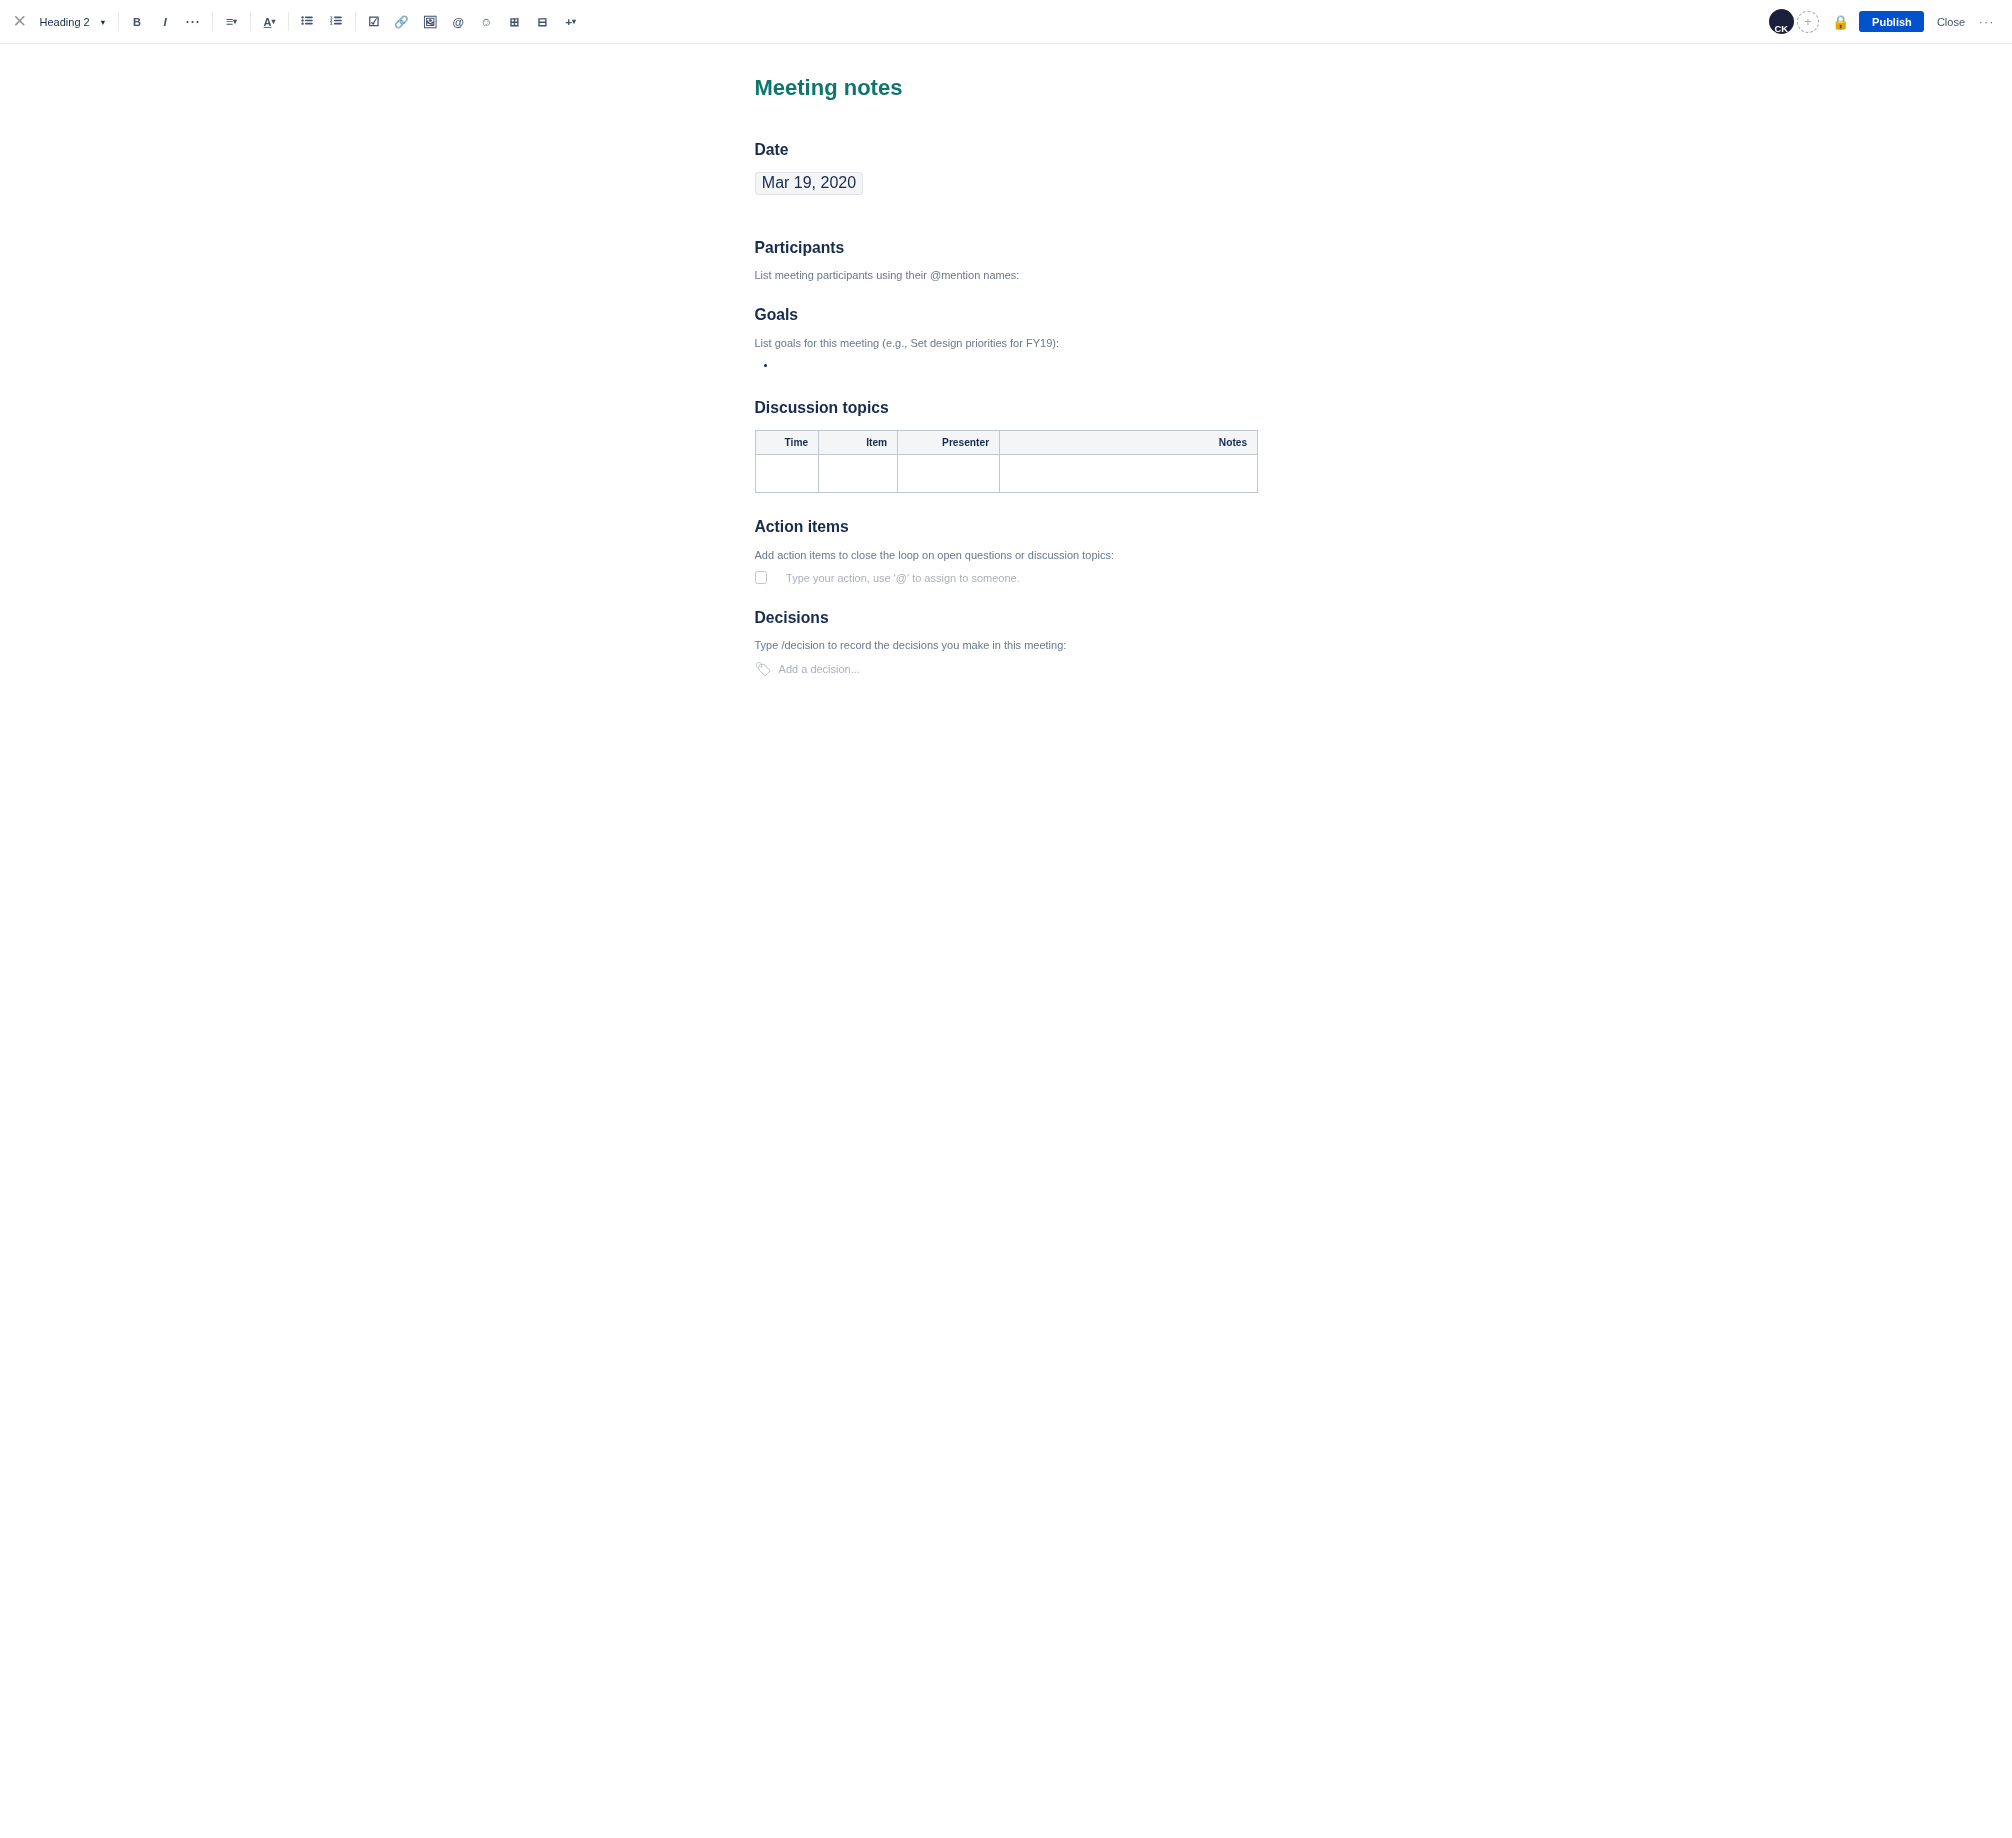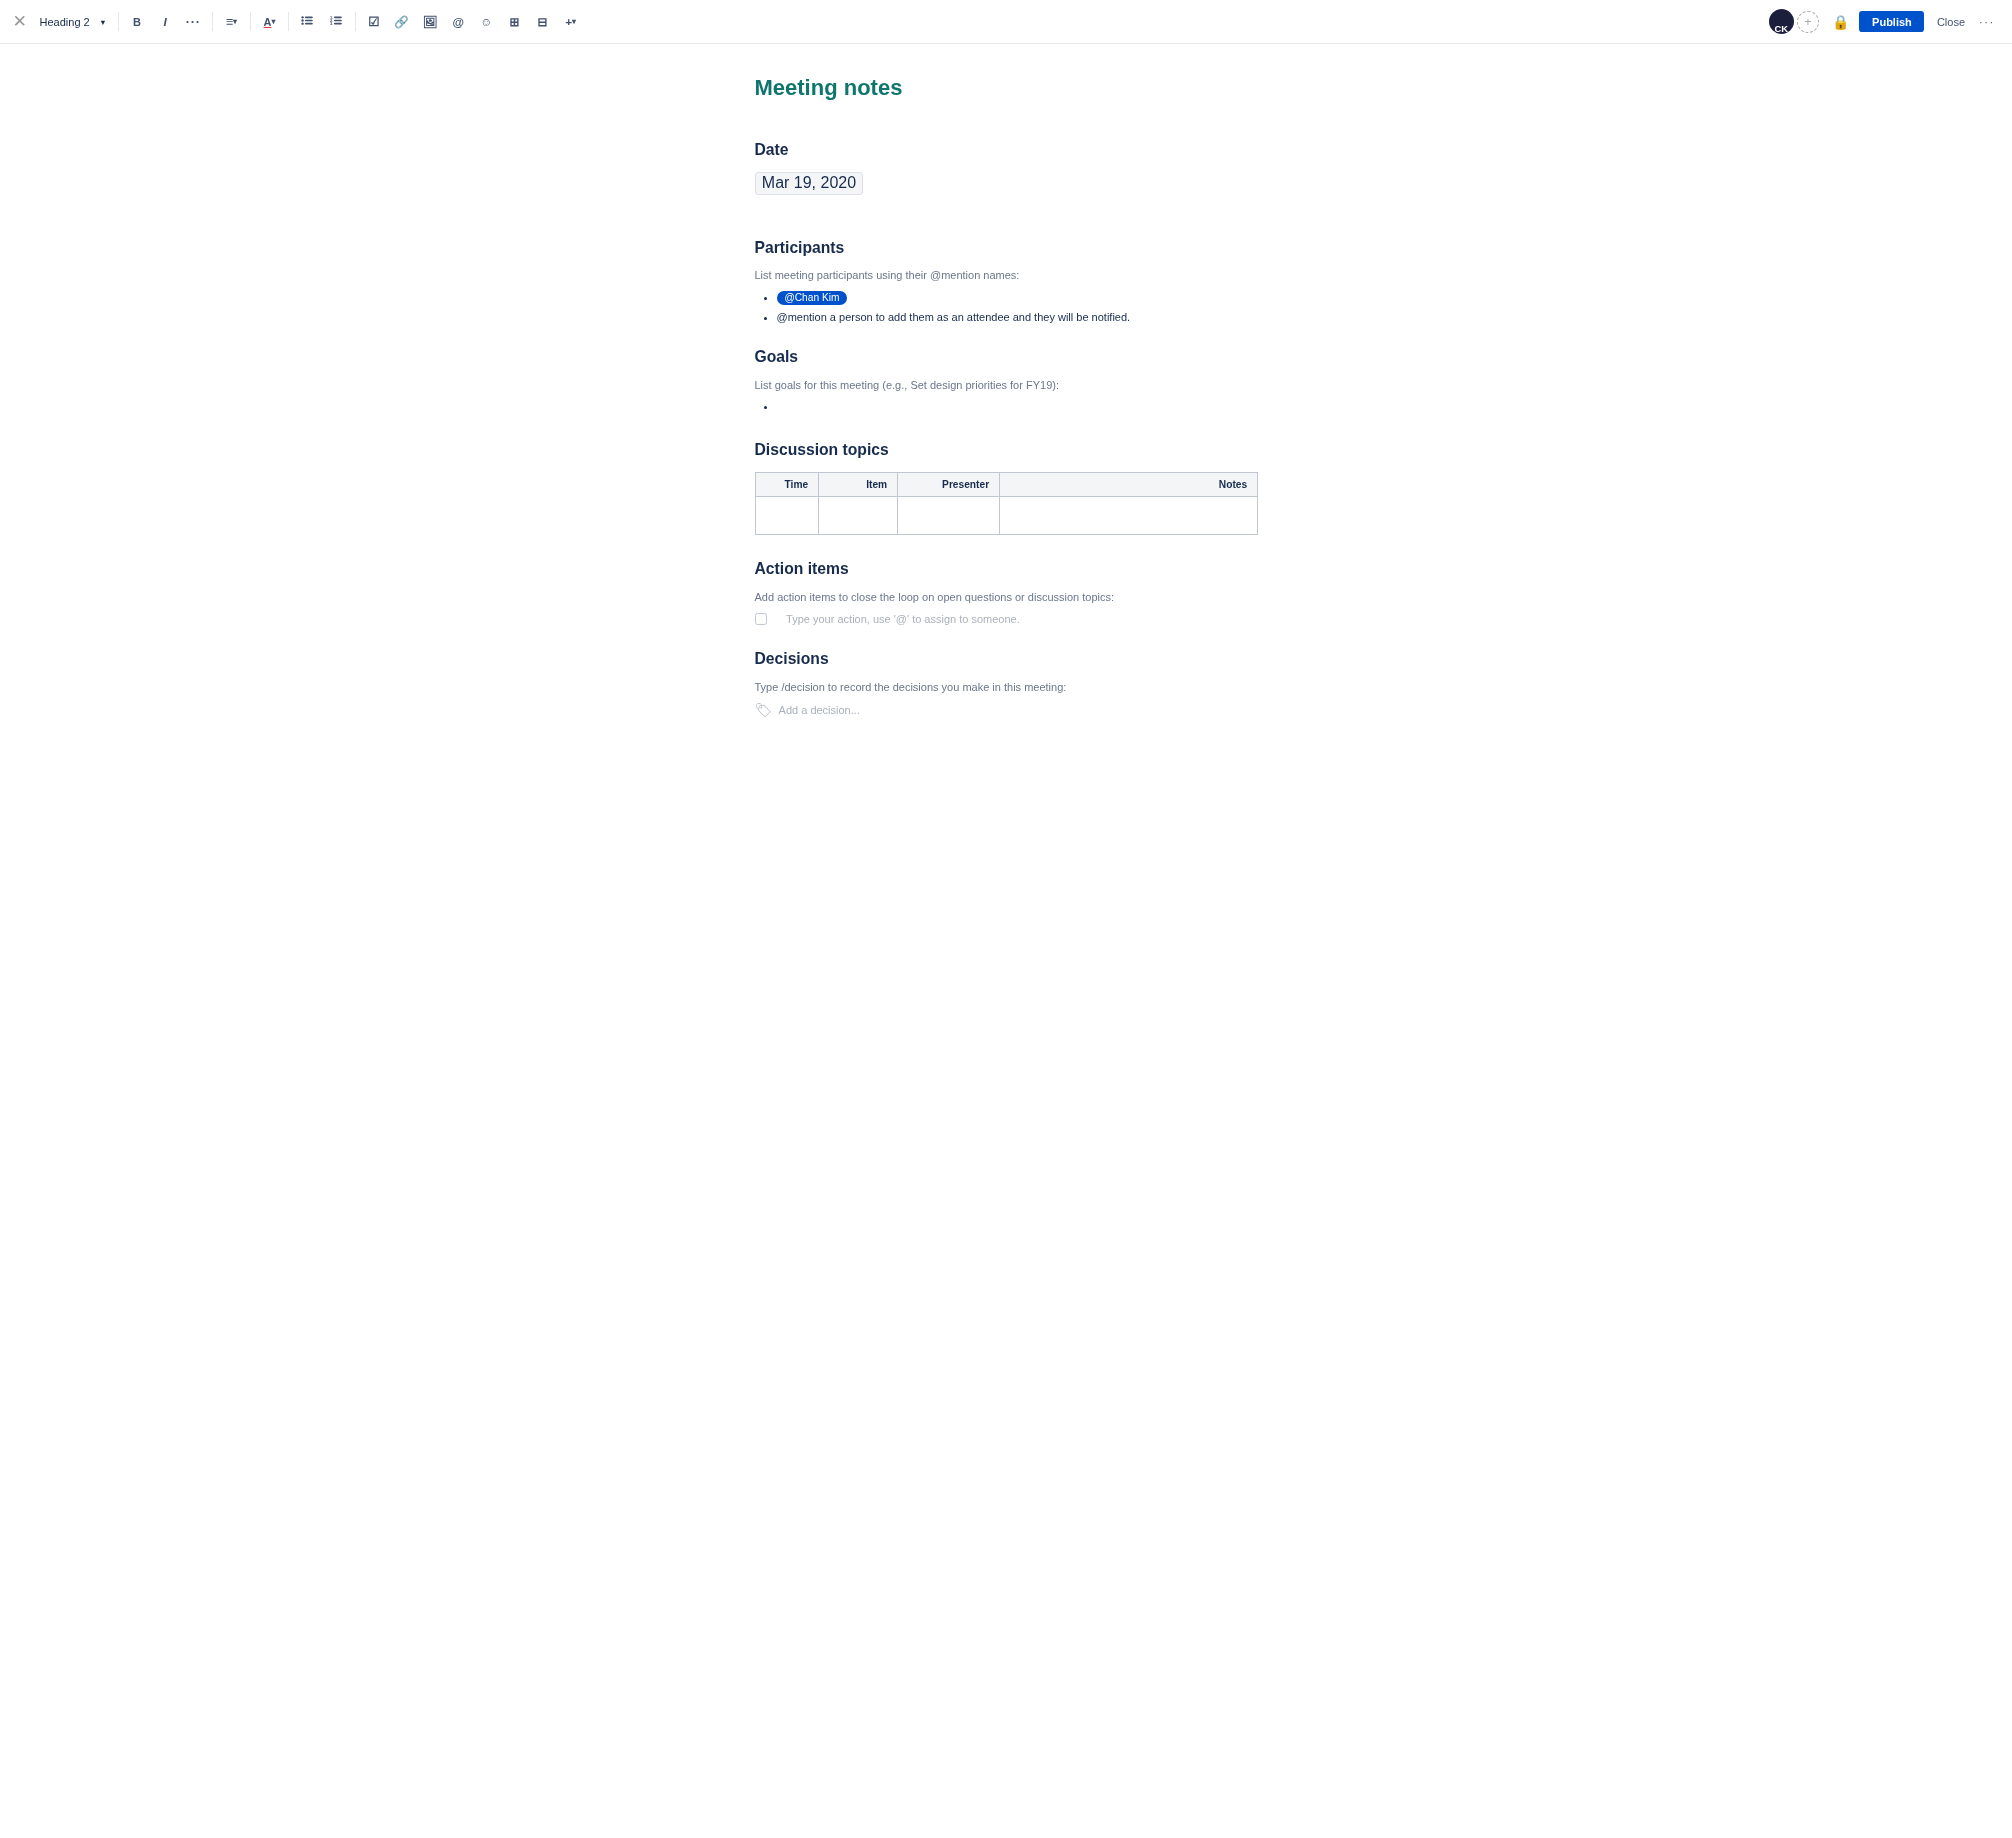--- a/index.html
+++ b/index.html
@@ -383,26 +383,20 @@
 
   <h1 class="page-title">Meeting notes</h1>
 
   
   <h2 class="section-heading">Date</h2>
   <span class="date-badge">Mar 19, 2020</span>
 
   
   <h2 class="section-heading">Participants</h2>
   <p class="helper-text">List meeting participants using their @mention names:</p>
-  <ul class="bullet-list">
-    <li>
-      <span class="mention-tag">@Chan Kim</span>
-    </li>
-    <li>@mention a person to add them as an attendee and they will be notified.</li>
-  </ul>
 
   
   <h2 class="section-heading">Goals</h2>
   <p class="helper-text">List goals for this meeting (e.g., Set design priorities for FY19):</p>
   <ul class="empty-bullet">
     <li>&nbsp;</li>
   </ul>
 
   
   <h2 class="section-heading">Discussion topics</h2>

